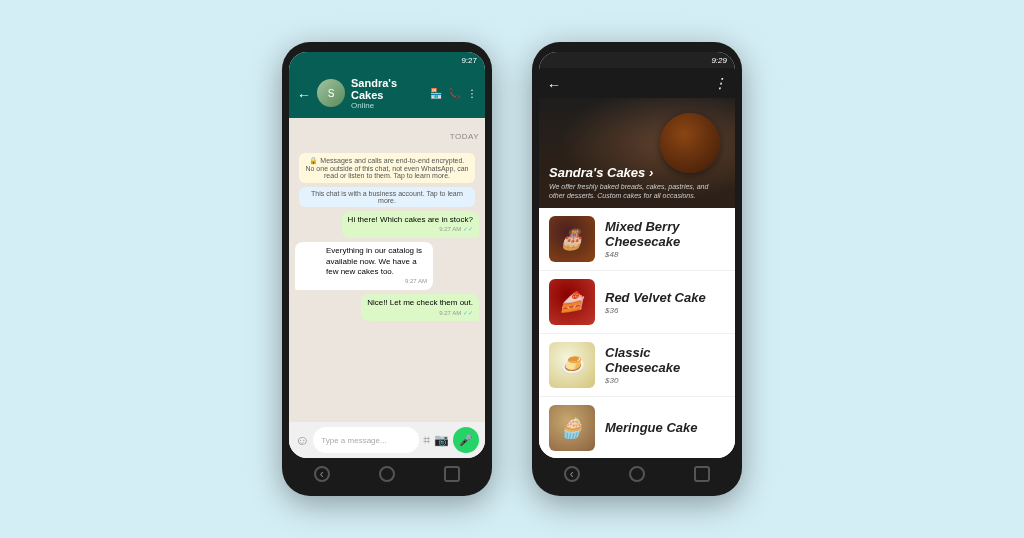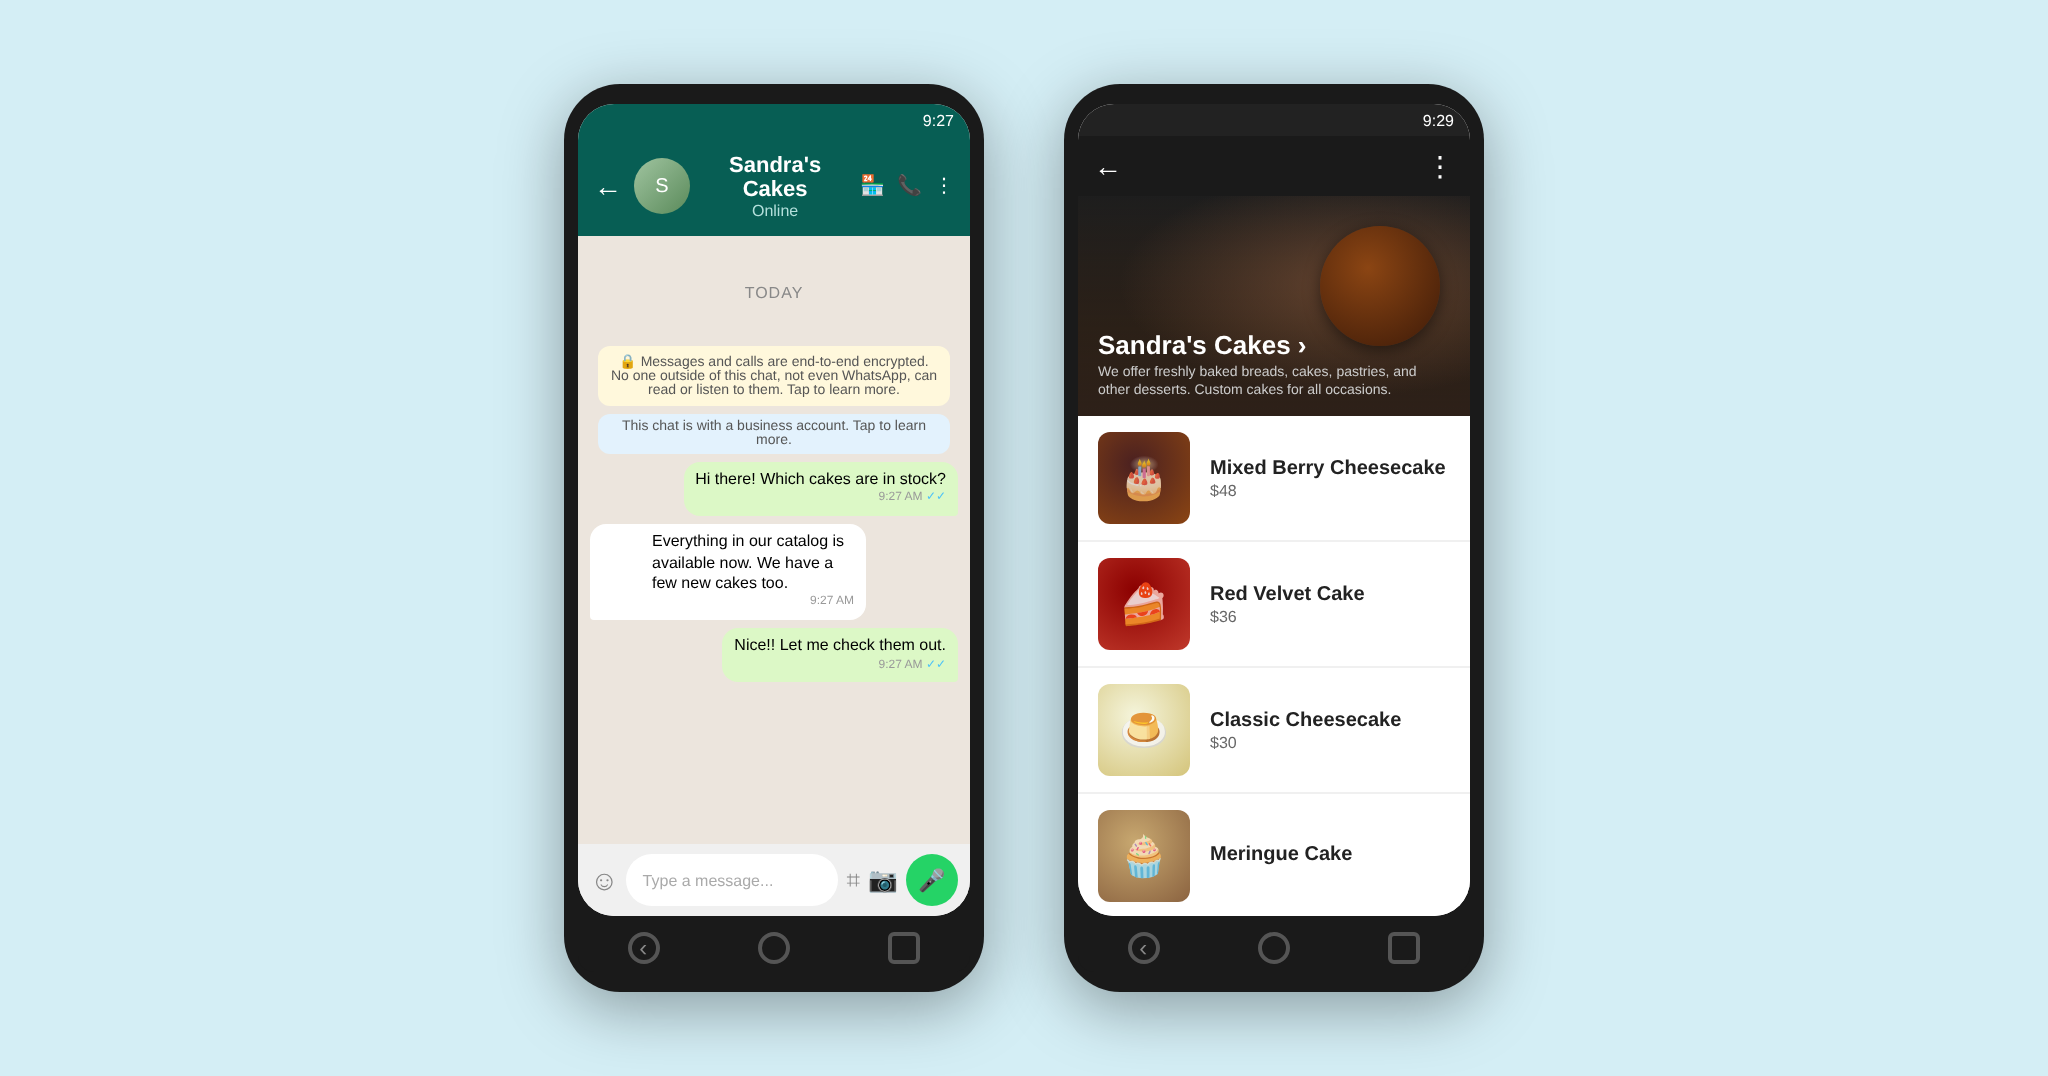--- a/index.html
+++ b/index.html
@@ -106,21 +106,20 @@
       height: 100%;
       background: linear-gradient(135deg, #a0c4a0, #5a8a5a);
       display: flex;
       align-items: center;
       justify-content: center;
       font-size: 10px;
       color: #fff;
     }
     .wa-header-info {
       flex: 1;
-      text-align: center;
     }
     .wa-header-name {
       color: #fff;
       font-size: 11px;
       font-weight: 600;
     }
     .wa-header-status {
       color: #b2dfdb;
       font-size: 8px;
     }
@@ -135,24 +134,24 @@
     .wa-chat-body {
       flex: 1;
       background: #ece5dd;
       padding: 6px;
       overflow: hidden;
       display: flex;
       flex-direction: column;
       gap: 4px;
     }
     .chat-date-label {
-      text-align: center;
+      text-align: right;
       color: #888;
       font-size: 8px;
-      margin: 18px 0;
+      margin: 8px 0;
       text-transform: uppercase;
       letter-spacing: 0.5px;
     }
     .system-msg {
       background: #fff8dc;
       border-radius: 6px;
       padding: 4px 6px;
       font-size: 7px;
       color: #555;
       text-align: center;
@@ -244,20 +243,21 @@
     }
 
     
     .catalog-screen {
       flex: 1;
       background: #fff;
       border-radius: 18px;
       overflow: hidden;
       display: flex;
       flex-direction: column;
+      font-style: italic;
     }
     .catalog-status-bar {
       background: #222;
       height: 16px;
       display: flex;
       align-items: center;
       justify-content: flex-end;
       padding: 0 8px;
       flex-shrink: 0;
     }
@@ -343,21 +343,21 @@
       width: 46px;
       height: 46px;
       border-radius: 6px;
       flex-shrink: 0;
       overflow: hidden;
     }
     .catalog-item-info {
       flex: 1;
     }
     .catalog-item-name {
-      font-size: 10px;
+      font-size: 13px;
       font-weight: 600;
       color: #222;
     }
     .catalog-item-price {
       font-size: 8px;
       color: #666;
       margin-top: 1px;
     }
 
     

